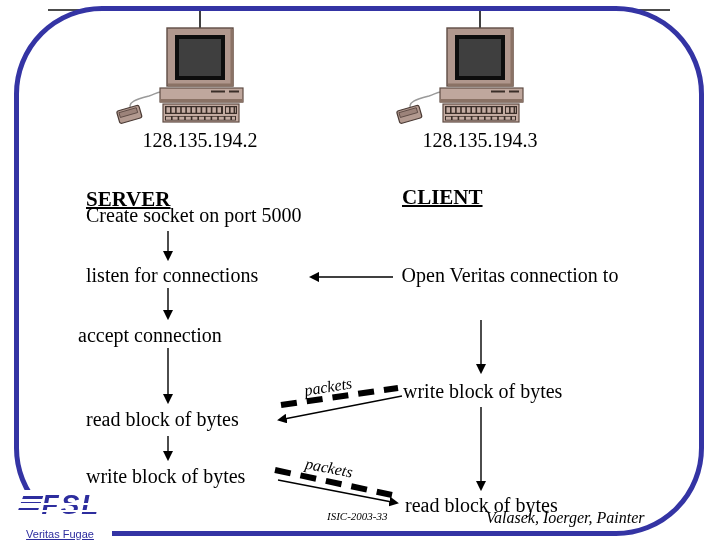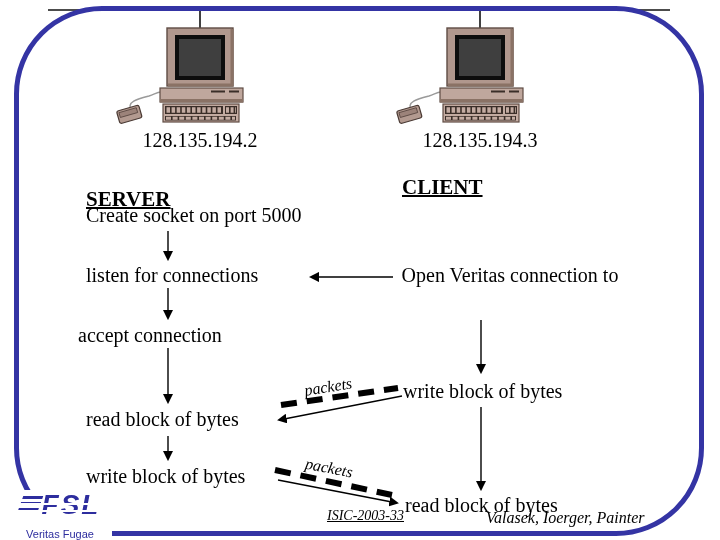--- a/index.html
+++ b/index.html
@@ -10,21 +10,21 @@
   }
   .frame{
     position:absolute;left:14px;top:6px;width:690px;height:530px;
     border:5px solid #3434a4;border-radius:88px;box-sizing:border-box;
     z-index:3;pointer-events:none;
   }
   svg.overlay{position:absolute;left:0;top:0;z-index:2;}
   .txt{position:absolute;font-size:20px;line-height:23px;white-space:nowrap;z-index:4;}
   .hdr{font-weight:bold;font-size:21px;text-decoration:underline;text-decoration-thickness:2px;}
   .ctr{text-align:center;white-space:normal;}
-  .small-italic{font-style:italic;font-size:14px;line-height:12px;text-decoration:underline;}
+  .small-italic{font-style:italic;font-size:11px;line-height:12px;}
   .authors{font-style:italic;font-size:16px;line-height:13px;}
   
   .logo{
     position:absolute;left:8px;top:490px;width:104px;height:46px;
     background:#fff;z-index:5;text-align:center;
   }
   .fsl-mark{position:relative;height:30px;display:flex;align-items:center;justify-content:center;}
   .fsl-dashes{
     width:20px;height:18px;margin-right:2px;transform:skewX(-20deg);
     background:repeating-linear-gradient(to bottom,#2d2d9e 0 3px,rgba(0,0,0,0) 3px 6px);
@@ -33,21 +33,21 @@
     font-family:"Liberation Sans","DejaVu Sans",sans-serif;
     font-weight:bold;font-style:italic;font-size:28px;line-height:28px;
     color:#2d2d9e;letter-spacing:2px;
   }
   .fsl-mark::after{
     content:"";position:absolute;left:0;right:0;top:13px;height:2px;background:#fff;
     box-shadow:0 7px 0 #fff;
   }
   .fsl-motto{
     font-family:"Liberation Sans","DejaVu Sans",sans-serif;
-    font-size:11px;color:#2d2d9e;margin-top:8px;
+    font-size:11px;color:#2d2d9e;margin-top:8px;text-decoration:underline;
   }
 </style>
 </head>
 <body>
 
 <div class="slide">
 
   <svg class="overlay" width="720" height="540" aria-hidden="true">
     <defs>
       <marker id="ah" viewBox="0 0 10 10" refX="8" refY="5" markerWidth="7.5" markerHeight="7.5" orient="auto-start-reverse">
@@ -126,21 +126,21 @@
   <div class="txt ctr" style="left:105px;top:129px;width:190px;">128.135.194.2</div>
   <div class="txt ctr" style="left:385px;top:129px;width:190px;">128.135.194.3</div>
 
   <div class="txt hdr" style="left:86px;top:188px;">SERVER</div>
   <div class="txt" style="left:86px;top:204px;text-align:center;">Create socket on port 5000</div>
   <div class="txt" style="left:86px;top:264px;">listen for connections</div>
   <div class="txt" style="left:78px;top:324px;">accept connection</div>
   <div class="txt" style="left:86px;top:408px;">read block of bytes</div>
   <div class="txt" style="left:86px;top:465px;">write block of bytes</div>
 
-  <div class="txt hdr" style="left:402px;top:176px;">CLIENT</div>
+  <div class="txt hdr" style="left:402px;top:186px;">CLIENT</div>
   <div class="txt ctr" style="left:394px;top:264px;width:232px;">
     <div>Open Veritas connection to</div>
   </div>
   <div class="txt" style="left:403px;top:380px;">write block of bytes</div>
   <div class="txt" style="left:405px;top:494px;">read block of bytes</div>
 
   <div class="txt small-italic" style="left:327px;top:510px;">ISIC-2003-33</div>
   <div class="txt authors" style="left:486px;top:511px;">Valasek, Ioerger, Painter</div>
 
   <div class="logo">

